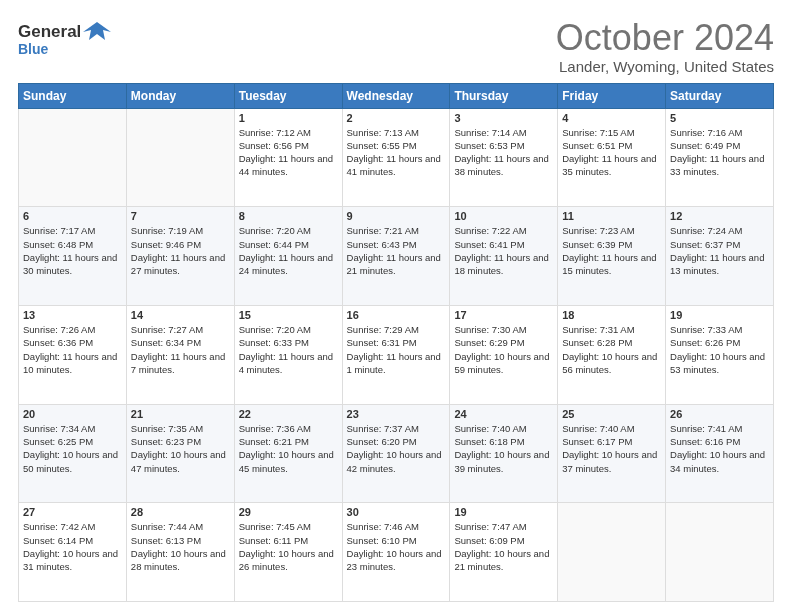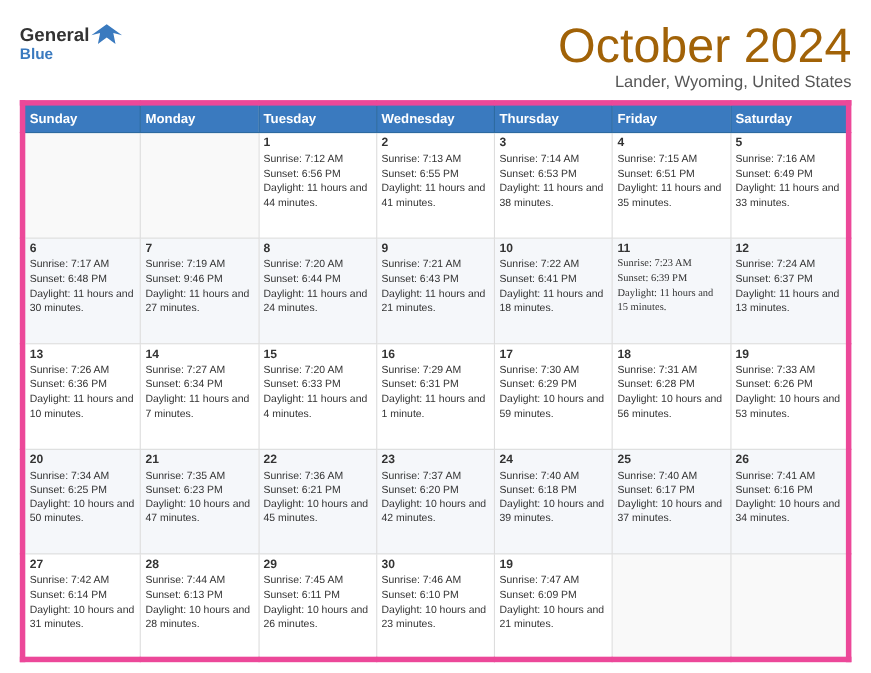--- a/index.html
+++ b/index.html
@@ -31,33 +31,33 @@
     }
     .logo-row {
       display: flex;
       align-items: center;
       gap: 2px;
     }
     .title-block {
       text-align: right;
     }
     .title-block h1 {
-      font-size: 44px;
+      font-size: 36px;
       font-weight: 300;
-      color: #a16207;
+      color: #737373;
       line-height: 1.1;
     }
     .title-block h2 {
       font-size: 15px;
       color: #555;
       font-weight: normal;
     }
     .calendar {
       flex: 1;
-      border: 5px solid #ec4899;
+      border: 1px solid #ec4899;
       border-collapse: collapse;
       width: 100%;
       table-layout: fixed;
     }
     .calendar th {
       background: #3a7abf;
       color: #fff;
       font-size: 12px;
       font-weight: bold;
       padding: 5px 4px;
@@ -184,21 +184,21 @@
 Daylight: 11 hours and 21 minutes.</div>
           </td>
           <td>
             <span class="day-num">10</span>
             <div class="day-info" style="white-space: pre-line;">Sunrise: 7:22 AM
 Sunset: 6:41 PM
 Daylight: 11 hours and 18 minutes.</div>
           </td>
           <td>
             <span class="day-num">11</span>
-            <div class="day-info" style="white-space: pre-line; font-family: Liberation Serif, serif;">Sunrise: 7:23 AM
+            <div class="day-info" style="white-space: pre-line;">Sunrise: 7:23 AM
 Sunset: 6:39 PM
 Daylight: 11 hours and 15 minutes.</div>
           </td>
           <td>
             <span class="day-num">12</span>
             <div class="day-info" style="white-space: pre-line;">Sunrise: 7:24 AM
 Sunset: 6:37 PM
 Daylight: 11 hours and 13 minutes.</div>
           </td>
         </tr>

